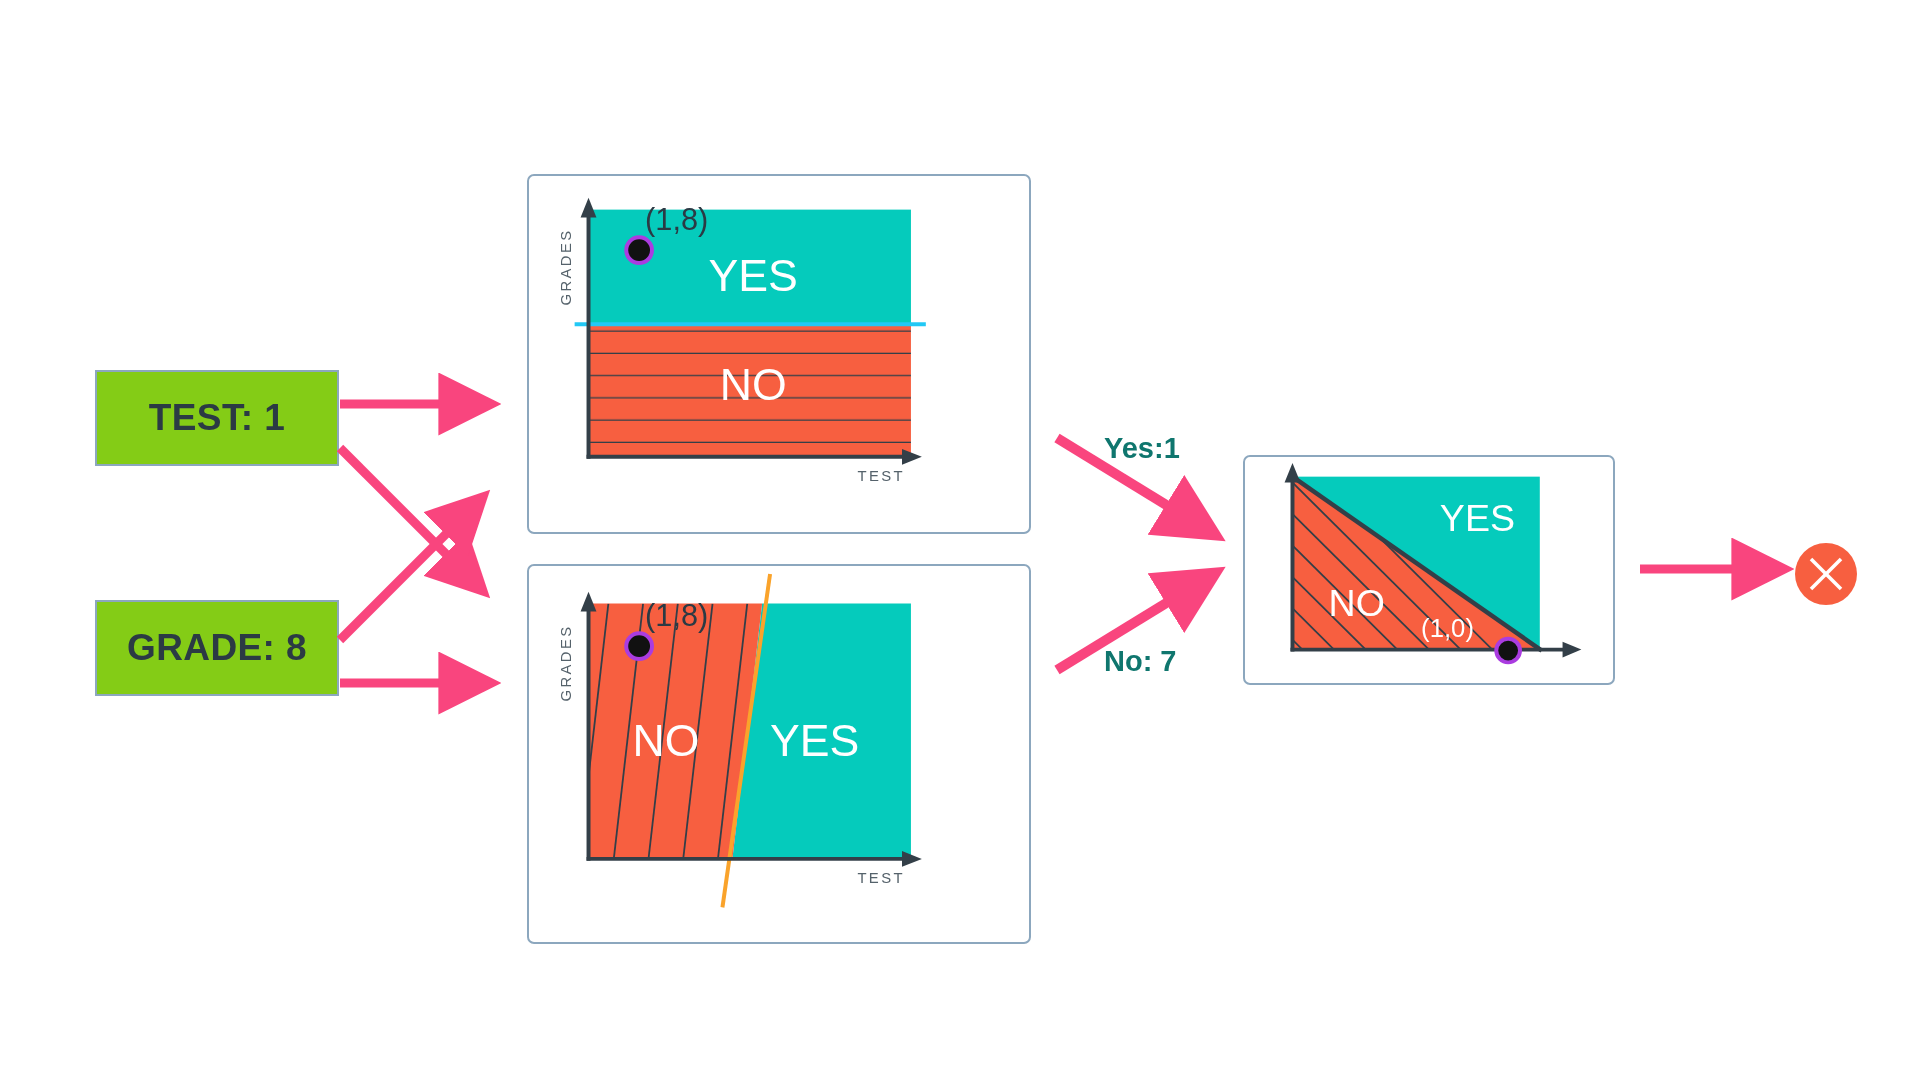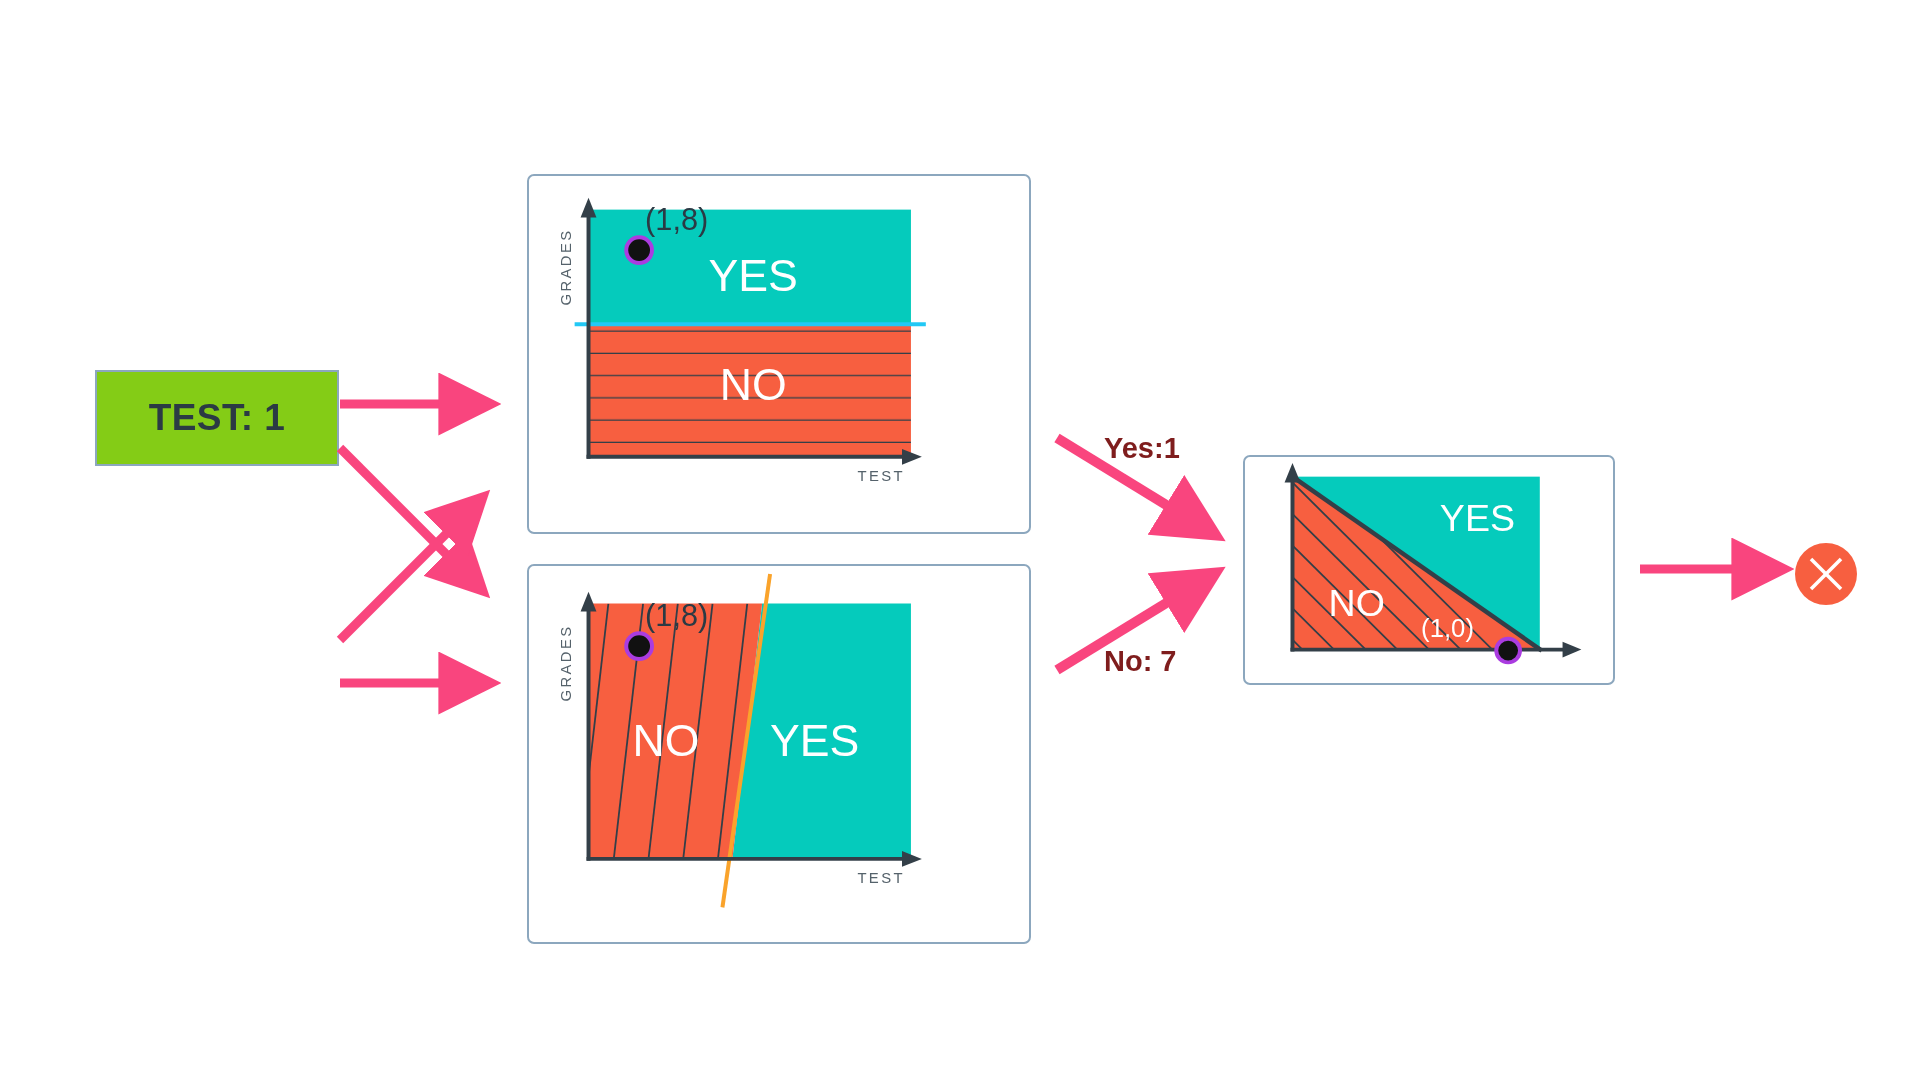--- a/index.html
+++ b/index.html
@@ -39,40 +39,43 @@
   #panel-3{left:1243px;top:455px;width:372px;height:230px;}
 
   .panel svg{display:block;width:100%;height:100%;}
 
   
   .arrows{position:absolute;left:0;top:0;width:1920px;height:1080px;pointer-events:none;}
 
   
   .edge-label{
     position:absolute;
-    color:#7f1d1d;
+    color:#0f766e;
     font-size:29px;
     font-weight:600;
     white-space:nowrap;
   }
   #lbl-yes{left:1104px;top:432px;}
   #lbl-no{left:1104px;top:645px;}
 
   
   #result-icon{
     position:absolute;left:1795px;top:543px;width:62px;height:62px;
   }
 </style>
 </head>
 <body>
 
 <div class="stage">
 
   <div class="input-box" id="box-test">
     <span>TEST: 1</span>
+  </div>
+  <div class="input-box" id="box-grade">
+    <span>GRADE: 8</span>
   </div>
 
   <div class="panel" id="panel-1">
     <svg viewBox="0 0 504 360" preserveAspectRatio="none">
       <defs>
         <clipPath id="clip1">
             <rect x="60" y="34" width="325" height="250"></rect>
           </clipPath>
         <pattern id="hatchH" width="12" height="22.5" patternUnits="userSpaceOnUse">
           <rect width="12" height="22.5" fill="#F75F40"></rect>

